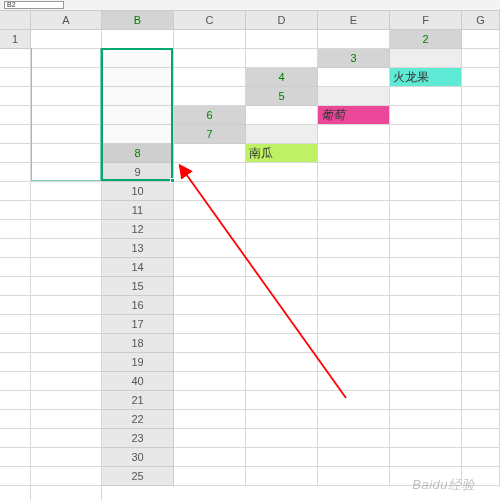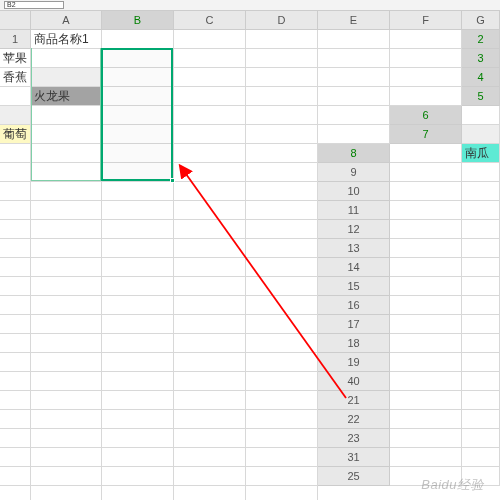--- a/index.html
+++ b/index.html
@@ -102,21 +102,21 @@
     }
     svg.arrow {
       position: absolute;
       top: 0; left: 0;
       width: 500px; height: 500px;
       pointer-events: none;
     }
     .watermark {
       position: absolute;
       bottom: 6px;
-      right: 16px;
+      right: 25px;
       font-size: 13px;
       color: rgba(120,120,120,0.45);
       font-style: italic;
       font-family: Arial, sans-serif;
       letter-spacing: 0.5px;
     }
   </style>
 </head>
 <body>
 
@@ -127,75 +127,72 @@
 <div class="grid" id="grid" style="position: relative;">
     <div class="hdr"></div>
     <div class="hdr">A</div>
     <div class="hdr active">B</div>
     <div class="hdr">C</div>
     <div class="hdr">D</div>
     <div class="hdr">E</div>
     <div class="hdr">F</div>
     <div class="hdr">G</div>
     <div class="rowhdr">1</div>
-    <div class="cell">商品名称1</div>
     <div class="cell"></div>
     <div class="cell"></div>
     <div class="cell"></div>
     <div class="cell"></div>
     <div class="cell"></div>
     <div class="rowhdr active">2</div>
-    <div class="cell">苹果</div>
     <div class="cell"></div>
     <div class="cell"></div>
     <div class="cell"></div>
     <div class="cell"></div>
     <div class="cell"></div>
     <div class="cell"></div>
     <div class="rowhdr active">3</div>
-    <div class="cell">香蕉</div>
     <div class="cell" style="background: rgb(238, 238, 238);"></div>
     <div class="cell"></div>
     <div class="cell"></div>
     <div class="cell"></div>
     <div class="cell"></div>
     <div class="cell"></div>
     <div class="rowhdr active">4</div>
     <div class="cell"></div>
-    <div class="cell" style="background: #a3a3a3;">火龙果</div>
+    <div class="cell" style="background: #5eead4;">火龙果</div>
     <div class="cell"></div>
     <div class="cell"></div>
     <div class="cell"></div>
     <div class="cell"></div>
     <div class="cell"></div>
     <div class="rowhdr active">5</div>
     <div class="cell" style="background: rgb(238, 238, 238);"></div>
     <div class="cell"></div>
     <div class="cell"></div>
     <div class="cell"></div>
     <div class="cell"></div>
     <div class="cell"></div>
     <div class="rowhdr active">6</div>
     <div class="cell"></div>
-    <div class="cell" style="background: #fef9c3;">葡萄</div>
+    <div class="cell" style="background: #ec4899; font-style: italic;">葡萄</div>
     <div class="cell"></div>
     <div class="cell"></div>
     <div class="cell"></div>
     <div class="cell"></div>
     <div class="cell"></div>
     <div class="rowhdr active">7</div>
     <div class="cell" style="background: rgb(238, 238, 238);"></div>
     <div class="cell"></div>
     <div class="cell"></div>
     <div class="cell"></div>
     <div class="cell"></div>
     <div class="cell"></div>
     <div class="rowhdr active">8</div>
     <div class="cell"></div>
-    <div class="cell" style="background: #5eead4; text-align: right;">南瓜</div>
+    <div class="cell" style="background: #bef264; text-align: right;">南瓜</div>
     <div class="cell"></div>
     <div class="cell"></div>
     <div class="cell"></div>
     <div class="cell"></div>
     <div class="cell"></div>
     <div class="rowhdr">9</div>
     <div class="cell"></div>
     <div class="cell"></div>
     <div class="cell"></div>
     <div class="cell"></div>
@@ -307,21 +304,21 @@
     <div class="cell"></div>
     <div class="cell"></div>
     <div class="rowhdr">23</div>
     <div class="cell"></div>
     <div class="cell"></div>
     <div class="cell"></div>
     <div class="cell"></div>
     <div class="cell"></div>
     <div class="cell"></div>
     <div class="cell"></div>
-    <div class="rowhdr">31</div>
+    <div class="rowhdr">30</div>
     <div class="cell"></div>
     <div class="cell"></div>
     <div class="cell"></div>
     <div class="cell"></div>
     <div class="cell"></div>
     <div class="cell"></div>
     <div class="cell"></div>
     <div class="rowhdr">25</div>
     <div class="cell"></div>
     <div class="cell"></div>

